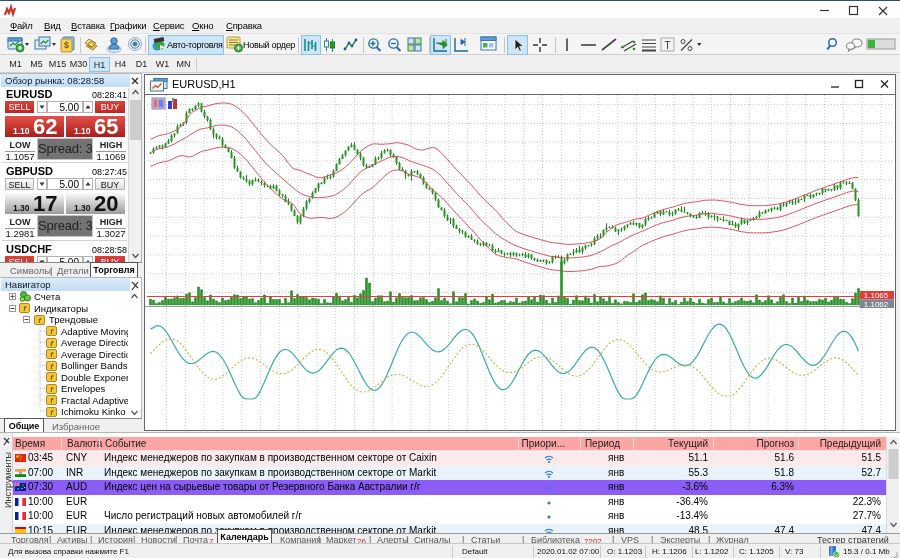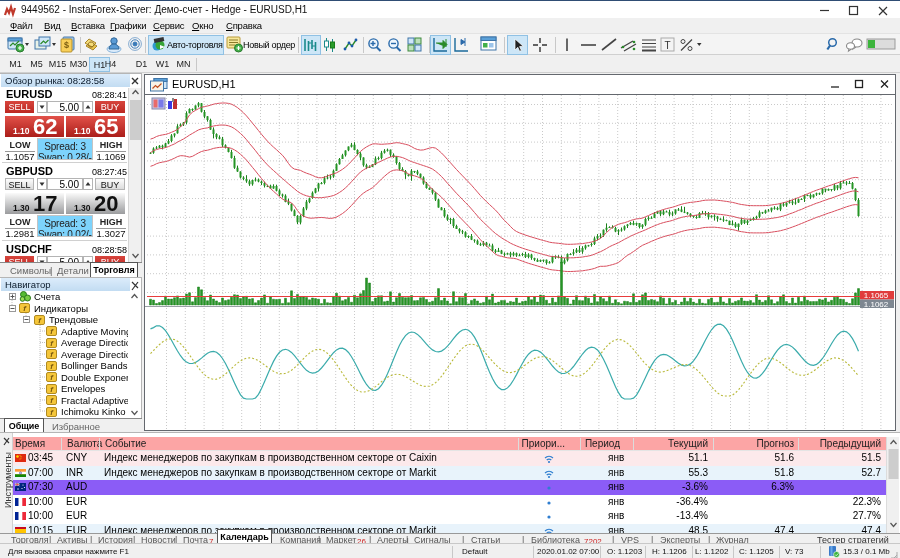--- a/index.html
+++ b/index.html
@@ -14,36 +14,35 @@
 .tfbar b{position:absolute;top:1px;width:21px;height:15px;text-align:center;font-weight:normal;font-size:9px;color:#222;line-height:15px;}
 .tfsel{background:#cde6f7;border:1px solid #90c1e4;}
 .panelhdr{background:linear-gradient(#dcecfb,#c2dcf2);font-size:9.5px;color:#0a1a2a;line-height:13px;padding-left:4px;}
 .redbtn{position:absolute;background:linear-gradient(#d7453d,#bc2721);color:#fff;text-align:center;font-size:9px;}
 .graybtn{position:absolute;background:linear-gradient(#fdfdfd,#dcdcdc);border:1px solid #b4b4b4;color:#111;text-align:center;font-size:9px;}
 .spin{position:absolute;background:#fff;border:1px solid #b4b4b4;text-align:center;}
 .bigbox-r{position:absolute;background:linear-gradient(#e25149,#ab1e1a);color:#fff;}
 .bigbox-g{position:absolute;background:linear-gradient(#fafafa,#9b9c9e);color:#111;}
 .mwlbl{position:absolute;font-size:9px;font-weight:bold;color:#222;}
 .mwval{position:absolute;font-size:9.5px;color:#111;}
-.spreadbox{position:absolute;border:1px solid #c4c4c4;background:#7dd3fc;text-align:center;font-size:10px;letter-spacing:-0.2px;color:#222;white-space:nowrap;overflow:hidden;}
+.spreadbox{position:absolute;border:1px solid #c4c4c4;background:#737373;text-align:center;font-size:13px;letter-spacing:-0.2px;color:#222;white-space:nowrap;overflow:hidden;}
 .tabrow{position:absolute;font-size:9.5px;color:#666;}
 .acttab{position:absolute;background:#fff;border:1px solid #555;border-bottom:none;text-align:center;font-weight:bold;color:#000;font-size:9px;}
 .tree{position:absolute;font-size:9.5px;color:#000;line-height:11.5px;}
 .calrow{position:absolute;width:873px;height:14.6px;font-size:10px;}
 .calrow div{position:absolute;top:1px;}
 .statusbar{left:0;top:542px;width:900px;height:16px;background:#f0f0f0;border-top:1px solid #c8c8c8;font-size:8px;color:#111;}
 .btabs{left:0;top:529px;width:900px;height:13px;background:#f0f0f0;font-size:9px;color:#555;}
 svg{position:absolute;overflow:visible;}
 </style></head>
 <body>
 <div class="abs titlebar">
 <svg width="13" height="12" style="left:4px;top:4px">
 <path d="M1 10 L3 4 L5 8 L7 2 L9 9 L11 3" stroke="#c0392b" stroke-width="2.2" fill="none"></path>
 </svg>
-<span style="position:absolute;left:21px;top:3px;font-size:10px;color:#111">9449562 - InstaForex-Server: Демо-счет - Hedge - EURUSD,H1</span>
 <svg width="80" height="18" style="left:815px;top:0">
 <path d="M5 9.5 h9" stroke="#333" stroke-width="1.2"></path>
 <rect x="34.5" y="5.5" width="8" height="8" fill="none" stroke="#333" stroke-width="1.2"></rect>
 <path d="M64 6 l8 8 M72 6 l-8 8" stroke="#333" stroke-width="1.2"></path>
 </svg>
 </div>
 <div class="abs menubar">
 <span style="left:10px"><u>Ф</u>айл</span>
 <span style="left:44px"><u>В</u>ид</span>
 <span style="left:71px"><u>В</u>ставка</span>
@@ -204,21 +203,21 @@
 <rect x="1" y="1" width="7" height="8" fill="#3cb43c"></rect>
 </g>
     </svg>
   </div>
 <div class="abs tfbar">
 <b style="left:5px">M1</b>
     <b style="left:26px">M5</b>
     <b style="left:47px">M15</b>
     <b style="left:68px">M30</b>
 <b style="left:89px" class="tfsel">H1</b>
-<b style="left:100px">H4</b>
+<b style="left:110px">H4</b>
     <b style="left:131px">D1</b>
     <b style="left:152px">W1</b>
     <b style="left:173px">MN</b>
 <span style="position:absolute;left:196px;top:2px;width:1px;height:13px;background:#c8c8c8"></span>
 </div>
 <div class="abs" style="left:0;top:73px;width:142px;height:202px;background:#fff;border:1px solid #b5b5b5;border-left:none">
     <div class="abs panelhdr" style="left:1px;top:0;width:129px;height:13px">Обзор рынка: 08:28:58</div>
     <svg width="10" height="10" style="left:130px;top:2px">
       <path d="M2 2 l6 6 M8 2 l-6 6" stroke="#333" stroke-width="1.4"></path>
     </svg>
@@ -518,20 +517,21 @@
         <path d="M0 0 L4.5 3 M4.5 0 L0 3" stroke="#fff" stroke-width="0.8"></path>
         <path d="M2.25 0 V3 M0 1.5 H4.5" stroke="#fff" stroke-width="1"></path>
         <path d="M2.25 0 V3 M0 1.5 H4.5" stroke="#c00" stroke-width="0.5"></path>
         <circle cx="8" cy="2" r="0.6" fill="#fff"></circle>
         <circle cx="7" cy="5.5" r="0.6" fill="#fff"></circle>
         <circle cx="9.5" cy="4.5" r="0.6" fill="#fff"></circle>
         <circle cx="3" cy="6" r="0.7" fill="#fff"></circle>
       </svg>
       <div style="left:15px;font-size:10px">07:30</div>
       <div style="left:53px;font-size:10px">AUD</div>
+      <div style="left:91px;font-size:10px">Индекс цен на сырьевые товары от Резервного Банка Австралии г/г</div>
       <svg width="6" height="6" style="left:533px;top:5px">
         <circle cx="3" cy="3" r="1.6" fill="#2f7ed0"></circle>
       </svg>
       <div style="left:595px;width:30px;font-size:10px">янв</div>
       <div style="left:565px;width:130px;text-align:right;font-size:10px">-3.6%</div>
       <div style="left:651px;width:130px;text-align:right;font-size:10px">6.3%</div>
       <div style="left:738px;width:130px;text-align:left;font-size:14px;text-decoration:underline;margin-top:46px;">-1.9%</div>
     </div>
     <div class="calrow" style="left:13px;top:61.8px;background:#ffffff">
       <svg width="11" height="8" style="left:2px;top:3px">
@@ -550,20 +550,21 @@
       <div style="left:738px;width:130px;text-align:right;font-size:10px;">22.3%</div>
     </div>
     <div class="calrow" style="left:13px;top:76.4px;background:#ffffff">
       <svg width="11" height="8" style="left:2px;top:3px">
         <rect width="3.7" height="8" fill="#002395"></rect>
         <rect x="3.7" width="3.6" height="8" fill="#fff"></rect>
         <rect x="7.3" width="3.7" height="8" fill="#ed2939"></rect>
       </svg>
       <div style="left:15px;font-size:10px">10:00</div>
       <div style="left:53px;font-size:10px">EUR</div>
+      <div style="left:91px;font-size:10px">Число регистраций новых автомобилей г/г</div>
       <svg width="6" height="6" style="left:533px;top:5px">
         <circle cx="3" cy="3" r="1.6" fill="#2f7ed0"></circle>
       </svg>
       <div style="left:595px;width:30px;font-size:10px">янв</div>
       <div style="left:565px;width:130px;text-align:right;font-size:10px">-13.4%</div>
       <div style="left:651px;width:130px;text-align:right;font-size:10px"></div>
       <div style="left:738px;width:130px;text-align:right;font-size:10px;">27.7%</div>
     </div>
     <div class="calrow" style="left:13px;top:91.0px;background:#e8f3fb">
       <svg width="11" height="8" style="left:2px;top:3px">

